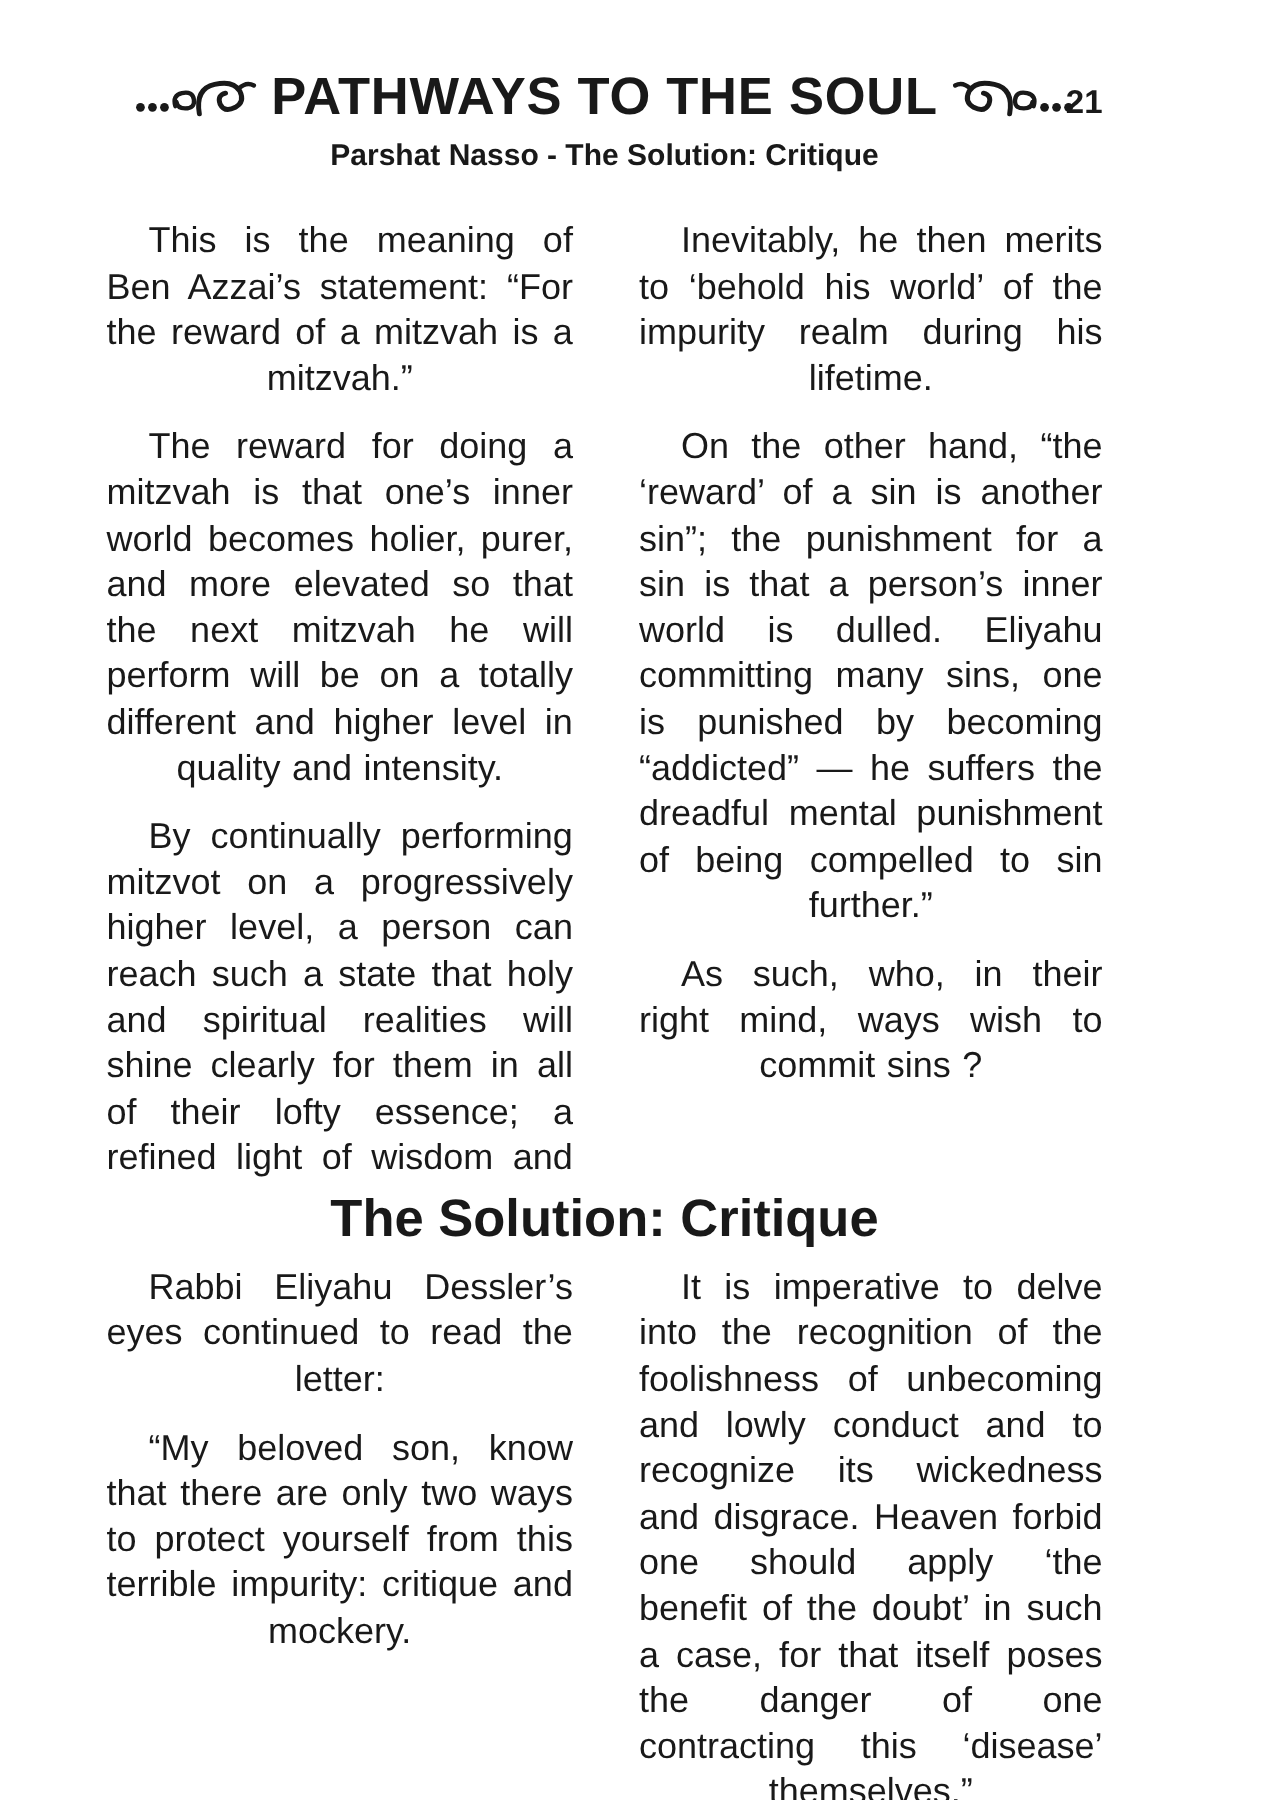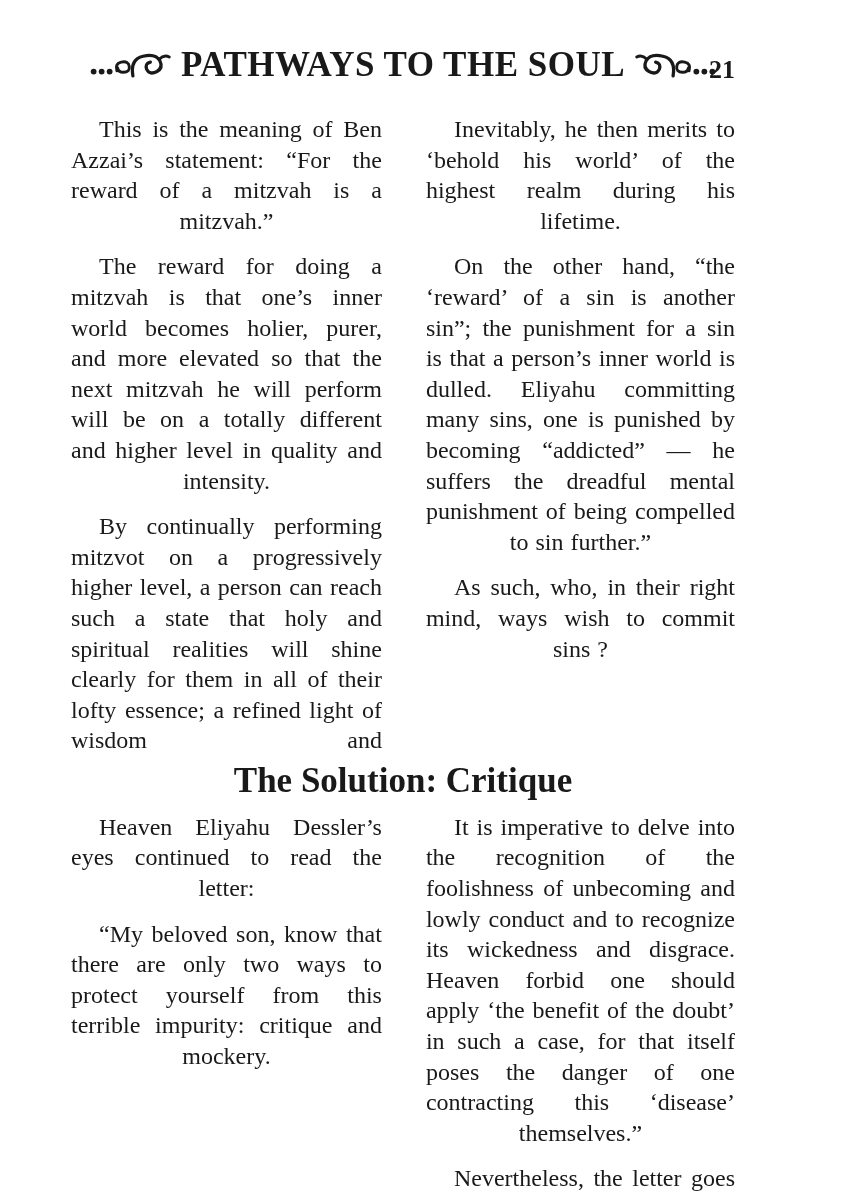--- a/index.html
+++ b/index.html
@@ -3,34 +3,34 @@
 <meta charset="utf-8">
 <style>
   html,body{margin:0;padding:0;background:#ffffff;}
   body{width:846px;height:1200px;overflow:hidden;}
   .page{
     position:relative;
     box-sizing:border-box;
     width:766px;height:1200px;
     padding:46px 31px 0 71px;
     color:#191919;
-    font-family:Liberation Serif, serif;
+    font-family:Liberation Sans, sans-serif;
     background:#ffffff;
   }
   .header{position:relative;text-align:center;}
   .title-row{
     display:flex;align-items:center;justify-content:center;gap:9px;
     font-size:35px;font-weight:700;line-height:38px;letter-spacing:0.5px;
     white-space:nowrap;
   }
   .flourish{display:block;}
   .flourish.mirrored{transform:scaleX(-1);}
   .page-num{
     position:absolute;right:0;top:9px;
-    font-size:26px;font-weight:700;
+    font-size:22px;font-weight:700;
   }
   .subtitle{font-size:20px;font-weight:700;margin-top:8px;line-height:24px;}
   .columns{display:flex;gap:44px;margin-top:30px;}
   .col{width:332px;}
   .col.right{width:330px;}
   p.body-par{
     font-size:24px;
     line-height:30.6px;
     margin:0 0 15px 0;
     text-align:justify;
@@ -74,40 +74,41 @@
           <circle cx="28" cy="31" r="4"></circle>
         </g>
         <g fill="none" stroke="#191919" stroke-linecap="round">
           <path d="M38 30 q -3 -10 6 -12 q 10 -2 11 6 q 1 8 -8 8 q -7 0 -8 -6" stroke-width="4"></path>
           <path d="M60 37 q -4 -23 14 -27 q 17 -4 23 6 q 5 10 -4 15 q -10 5 -14 -3 q -3 -8 5 -10" stroke-width="4.5"></path>
           <path d="M96 14 q 7 -7 14 -3" stroke-width="4"></path>
         </g>
       </svg>
     </div>
     <div class="page-num">21</div>
+    <div class="subtitle">Parshat Nasso - The Solution: Critique</div>
   </div>
 
   <div class="columns">
     <div class="col left">
       <p class="body-par">This is the meaning of Ben Azzai’s statement: “For the reward of a mitzvah is a mitzvah.”</p>
       <p class="body-par">The reward for doing a mitzvah is that one’s inner world becomes holier, purer, and more elevated so that the next mitzvah he will perform will be on a totally different and higher level in quality and intensity.</p>
       <p class="body-par cont">By continually performing mitzvot on a progressively higher level, a person can reach such a state that holy and spiritual realities will shine clearly for them in all of their lofty essence; a refined light of wisdom and</p>
     </div>
     <div class="col right">
-      <p class="body-par">Inevitably, he then merits to ‘behold his world’ of the highest realm during his lifetime.</p>
+      <p class="body-par">Inevitably, he then merits to ‘behold his world’ of the impurity realm during his lifetime.</p>
       <p class="body-par">On the other hand, “the ‘reward’ of a sin is another sin”; the punishment for a sin is that a person’s inner world is dulled. Eliyahu committing many sins, one is punished by becoming “addicted” — he suffers the dreadful mental punishment of being compelled to sin further.”</p>
       <p class="body-par">As such, who, in their right mind, ways wish to commit sins ?</p>
     </div>
   </div>
 
   <h3 class="section-heading">The Solution: Critique</h3>
 
   <div class="columns" style="margin-top:0;">
     <div class="col left">
-      <p class="body-par">Heaven Eliyahu Dessler’s eyes continued to read the letter:</p>
+      <p class="body-par">Rabbi Eliyahu Dessler’s eyes continued to read the letter:</p>
       <p class="body-par">“My beloved son, know that there are only two ways to protect yourself from this terrible impurity: critique and mockery.</p>
     </div>
     <div class="col right">
       <p class="body-par">It is imperative to delve into the recognition of the foolishness of unbecoming and lowly conduct and to recognize its wickedness and disgrace. Heaven forbid one should apply ‘the benefit of the doubt’ in such a case, for that itself poses the danger of one contracting this ‘disease’ themselves.”</p>
       <p class="body-par cont">Nevertheless, the letter goes on to teach that we must differentiate</p>
     </div>
   </div>
 
 </div>
 

